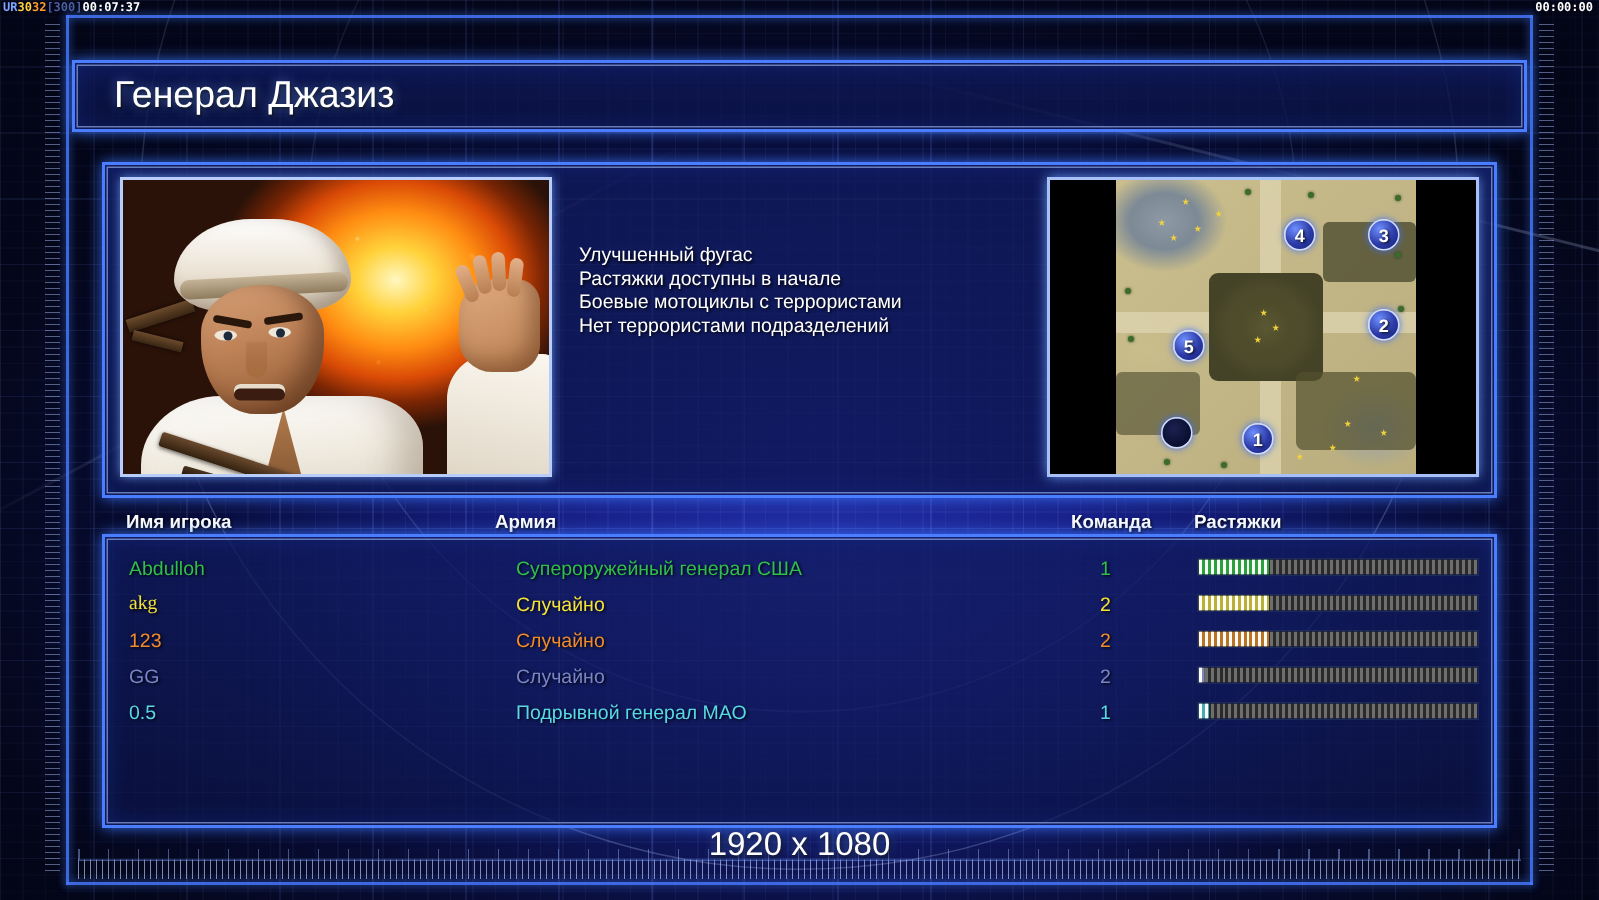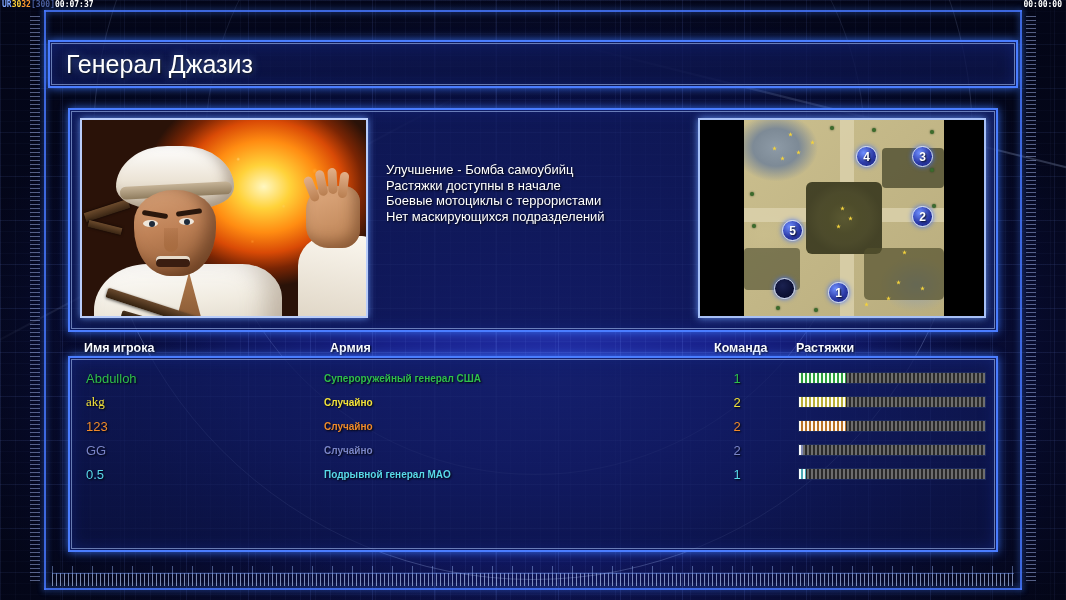--- a/index.html
+++ b/index.html
@@ -108,21 +108,21 @@
     background:linear-gradient(180deg, rgba(16,26,92,.78) 0%, rgba(12,20,72,.70) 100%);
   }
   .panel-inner-edge {
     position:absolute; inset:1px;
     border:1px solid rgba(180,205,255,.55);
     pointer-events:none;
   }
 
   #title-panel { left:48px; top:40px; width:970px; height:48px; }
   .title-text {
-    position:absolute; left:16px; top:50%; transform:translateY(-50%);
+    position:absolute; left:26px; top:50%; transform:translateY(-50%);
     font-size:25px; color:#ffffff; font-weight:400;
     text-shadow:0 0 8px rgba(120,170,255,.6), 1px 1px 2px rgba(0,0,0,.9);
     white-space:nowrap;
   }
 
   
   #info-panel { left:68px; top:108px; width:930px; height:224px; }
 
   .portrait-frame {
     position:absolute; left:10px; top:8px; width:288px; height:200px;
@@ -309,22 +309,22 @@
     white-space:nowrap;
   }
   #list-panel { left:68px; top:356px; width:930px; height:196px; }
 
   .prow {
     position:absolute; left:0; right:0; height:24px;
     display:flex; align-items:center;
   }
   .p-name { position:absolute; left:16px; font-size:13px; white-space:nowrap;
             text-shadow:1px 1px 2px rgba(0,0,0,.95); }
-  .p-army { position:absolute; left:254px; font-size:10px; white-space:nowrap;
-            text-shadow:1px 1px 2px rgba(0,0,0,.95);font-weight:bold; }
+  .p-army { position:absolute; left:274px; font-size:13px; white-space:nowrap;
+            text-shadow:1px 1px 2px rgba(0,0,0,.95); }
   .p-team { position:absolute; left:652px; width:30px; text-align:center;
             font-size:13px; text-shadow:1px 1px 2px rgba(0,0,0,.95); }
   .p-prog { position:absolute; left:728px; width:188px; height:12px; top:6px;
             background:#0a0d24; border:1px solid #1d2a5e; overflow:hidden; }
   .prog-track {
     position:absolute; inset:0;
     background-image:repeating-linear-gradient(to right,
        #6e6e6e 0 2px, #2a2a2a 2px 4px);
   }
   .prog-fill {
@@ -401,24 +401,24 @@
         <div class="sleeve"></div>
         <div class="hand"></div>
         <div class="finger f1"></div>
         <div class="finger f2"></div>
         <div class="finger f3"></div>
         <div class="finger f4"></div>
       </div>
     </div>
 
     <div class="desc">
-      <div class="desc-line">Улучшение - Бомба самоубийц</div>
+      <div class="desc-line">Улучшенный фугас</div>
       <div class="desc-line">Растяжки доступны в начале</div>
       <div class="desc-line">Боевые мотоциклы с террористами</div>
-      <div class="desc-line">Нет маскирующихся подразделений</div>
+      <div class="desc-line">Нет террористами подразделений</div>
     </div>
 
     <div class="map-frame">
       <div class="map-img">
         <div class="map-terrain"></div>
         <div class="map-dark md-c"></div>
         <div class="map-dark md-tr"></div>
         <div class="map-dark md-bl"></div>
         <div class="map-dark md-rb"></div>
         <div class="map-road mr-v"></div>
@@ -507,13 +507,14 @@
           <div class="p-army" style="color: rgb(88, 216, 232);">Подрывной генерал МАО</div>
           <div class="p-team" style="color: rgb(88, 216, 232);">1</div>
           <div class="p-prog">
             <div class="prog-track"></div>
             <div class="prog-fill" style="width: 4%; background-color: rgb(98, 226, 240);"></div>
           </div>
         </div>
       </div>
   </div>
 
+  <div class="footer-res">1920 x 1080</div>
 </div>
 
 </body></html>

